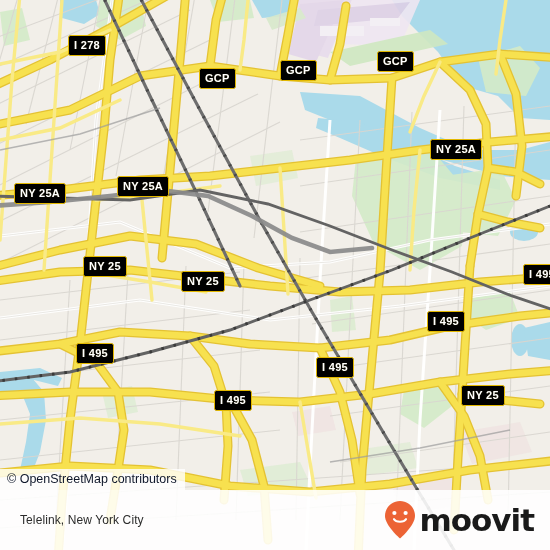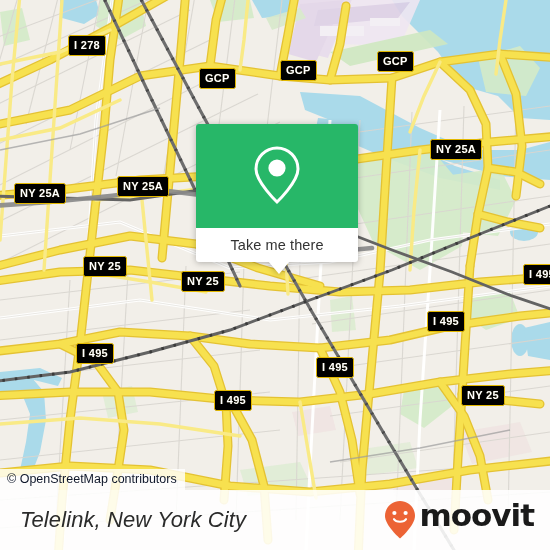--- a/index.html
+++ b/index.html
@@ -73,26 +73,25 @@
   #footer{
     position:absolute;left:0;top:490px;
     width:550px;height:60px;
     background:rgba(255,255,255,.88);
     display:flex;align-items:center;justify-content:space-between;
     box-sizing:border-box;
     padding:0 16px 0 20px;
   }
   #footer .place{
     color:#2b2b2b;
-    font-size:22px;
+    font-size:12px;
     letter-spacing:.1px;
     white-space:nowrap;
-    font-style:italic;
-  }
-  #brand{display:flex;gap:2px;}
+  }
+  #brand{display:flex;align-items:center;gap:2px;}
   #brand .word{
     color:#1a1a1a;
     font-size:31px;
     font-weight:bold;
     letter-spacing:-1px;
     line-height:1;
     font-family:"DejaVu Sans",sans-serif;
   }
 </style>
 </head>
@@ -347,32 +346,20 @@
       <div class="shield" style="left: 83px; top: 256px;">NY 25</div>
       <div class="shield" style="left: 181px; top: 271px;">NY 25</div>
       <div class="shield" style="left: 523px; top: 264px;">I 495</div>
       <div class="shield" style="left: 427px; top: 311px;">I 495</div>
       <div class="shield" style="left: 76px; top: 343px;">I 495</div>
       <div class="shield" style="left: 316px; top: 357px;">I 495</div>
       <div class="shield" style="left: 214px; top: 390px;">I 495</div>
       <div class="shield" style="left: 461px; top: 385px;">NY 25</div>
     </div>
 
-  <div id="popup">
-    <div class="card-top">
-      <svg width="56" height="64" viewBox="0 0 56 64">
-        <path d="M28 4 C16.4 4 7 13.4 7 25 C7 38 28 58 28 58 C28 58 49 38 49 25 C49 13.4 39.6 4 28 4 Z" fill="none" stroke="#ffffff" stroke-width="3"></path>
-        <circle cx="28" cy="24" r="8.6" fill="#ffffff"></circle>
-      </svg>
-    </div>
-    <div class="card-bottom">
-      <span>Take me there</span>
-    </div>
-    <div class="pointer"></div>
-  </div>
 
   <div id="attrib">© OpenStreetMap contributors</div>
 
   <div id="footer">
     <div class="place">Telelink, New York City</div>
     <div id="brand">
       <svg width="34" height="40" viewBox="0 0 34 40">
         <path d="M17 1 C8.7 1 2 7.7 2 16 C2 25.5 17 38.5 17 38.5 C17 38.5 32 25.5 32 16 C32 7.7 25.3 1 17 1 Z" fill="#ec6335"></path>
         <circle cx="11.4" cy="13" r="2.1" fill="#ffffff"></circle>
         <circle cx="22.6" cy="13" r="2.1" fill="#ffffff"></circle>

